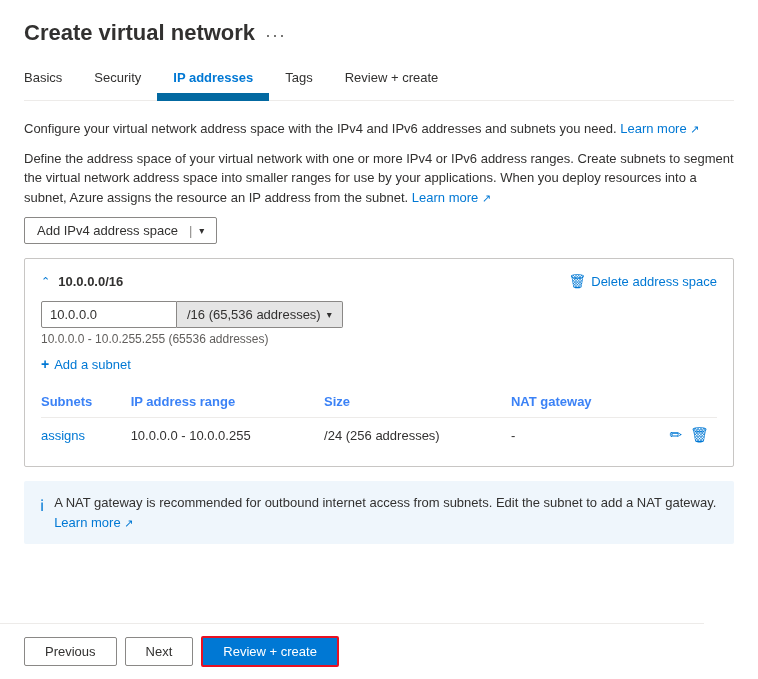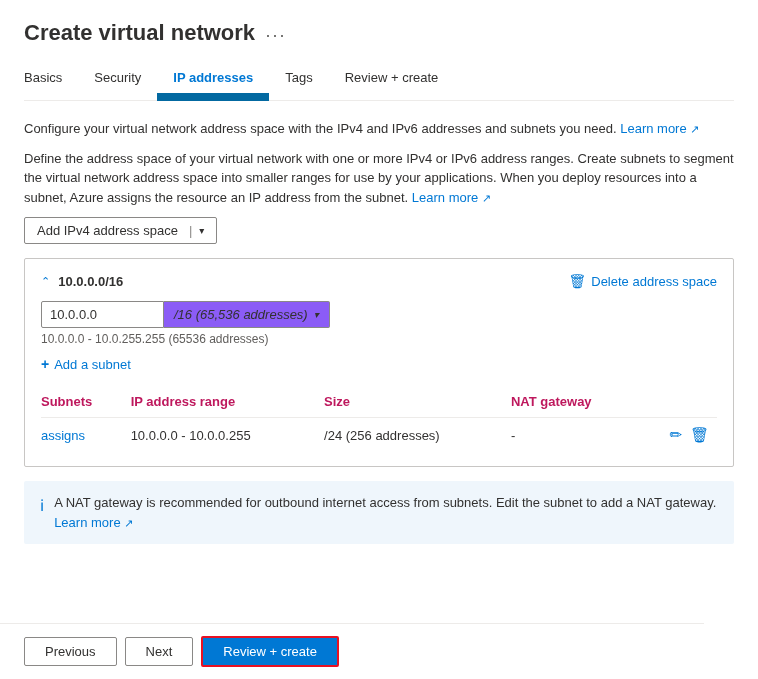--- a/index.html
+++ b/index.html
@@ -129,42 +129,41 @@
     }
     .trash-icon { font-size: 14px; }
     
     .ip-input-row {
       display: flex;
       align-items: center;
       gap: 0;
       margin-bottom: 4px;
     }
     .ip-input {
-      width: 123px;
+      width: 136px;
       padding: 5px 8px;
       border: 1px solid #8a8886;
       border-radius: 2px 0 0 2px;
       font-size: 13px;
       color: #323130;
       outline: none;
     }
     .cidr-select-btn {
       display: inline-flex;
       align-items: center;
       gap: 6px;
       padding: 5px 10px;
       border: 1px solid #8a8886;
       border-left: none;
       border-radius: 0 2px 2px 0;
-      background: #8b5cf6;
+      background: #e5e5e5;
       font-size: 13px;
       color: #323130;
       cursor: pointer;
       min-width: 165px;
-      font-style: italic;
     }
     .addr-range-hint {
       font-size: 12px;
       color: #605e5c;
       margin-bottom: 10px;
     }
     
     .add-subnet-link {
       display: inline-flex;
       align-items: center;
@@ -177,21 +176,21 @@
     .plus-icon { font-size: 14px; font-weight: 600; }
     
     .subnets-table {
       width: 100%;
       border-collapse: collapse;
     }
     .subnets-table th {
       text-align: left;
       font-size: 13px;
       font-weight: 600;
-      color: #be185d;
+      color: #3b82f6;
       padding: 6px 8px 8px 0;
       border-bottom: none;
     }
     .subnets-table td {
       padding: 8px 8px 8px 0;
       font-size: 13px;
       color: #323130;
       border-top: 1px solid #edebe9;
     }
     .subnet-link {

